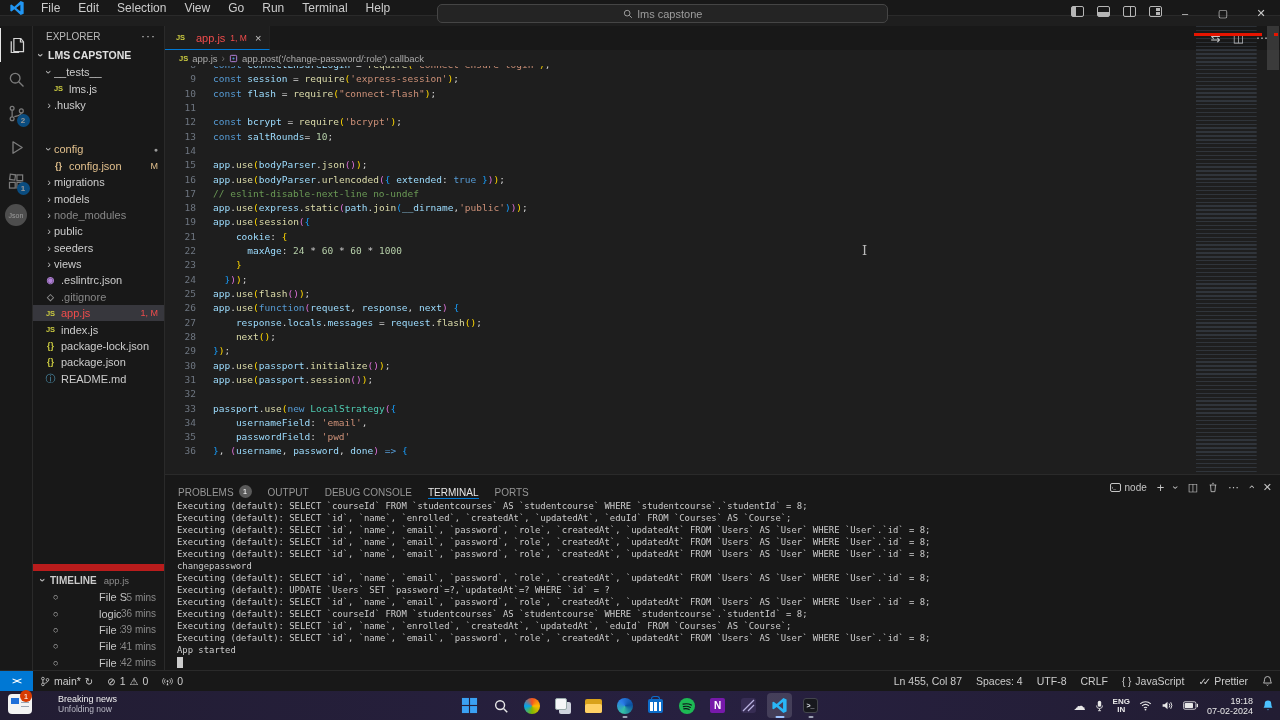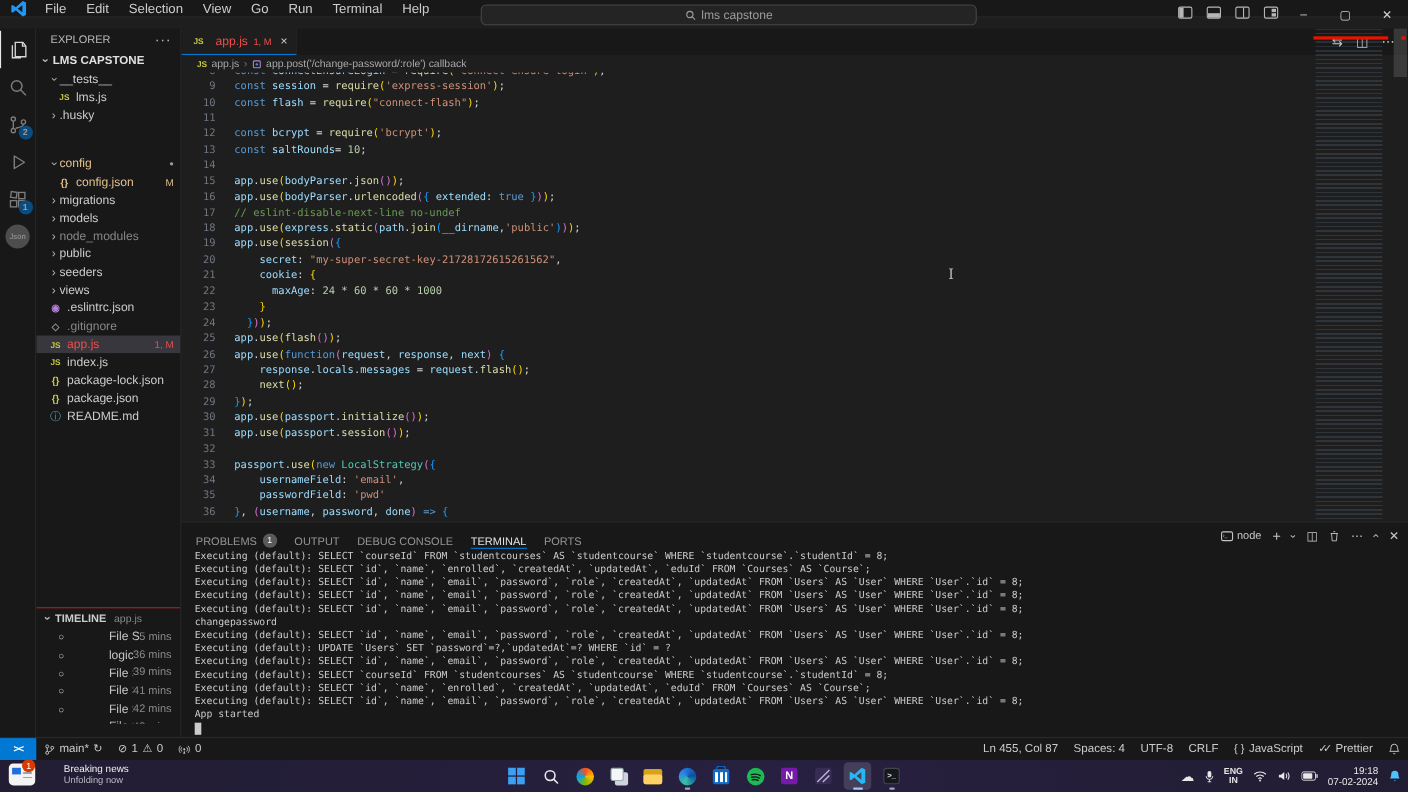--- a/index.html
+++ b/index.html
@@ -46,21 +46,21 @@
   .tree-row .label{white-space:nowrap;overflow:hidden;flex:1;}
   .tree-row .badge{font-size:9px;margin-left:4px;}
   .tree-row .gdot{font-size:7px;color:#9b9b9b;margin-left:4px;}
   .fi{width:13px;flex:none;text-align:center;font-weight:bold;font-size:7.5px;margin-right:4px;}
   .fi-js{color:#cbcb41;}
   .fi-json{color:#cbcb41;font-size:9px;}
   .fi-eslint{color:#b180d7;font-size:9px;}
   .fi-git{color:#8c8c8c;font-size:9px;}
   .fi-info{color:#519aba;font-size:10px;font-weight:normal;}
   .c-mod{color:#e2c08d;} .c-ign{color:#878787;} .c-err{color:#f14c4c;}
-  .timeline{position:absolute;left:0;right:0;bottom:12px;height:106px;border-top:1px solid #b91c1c;overflow:hidden;}
+  .timeline{position:absolute;left:0;right:0;bottom:0;height:106px;border-top:7px solid #b91c1c;overflow:hidden;}
   .tl-header{height:18px;display:flex;align-items:center;font-size:10px;font-weight:bold;color:#cccccc;padding-left:5px;gap:2px;}
   .tl-header .ctx{font-weight:normal;color:#8a8a8a;margin-left:5px;font-size:9.5px;}
   .tl-row{display:flex;align-items:center;height:16.4px;padding:0 8px 0 20px;color:#c5c5c5;}
   .tl-row .ico{width:14px;color:#c5c5c5;font-size:9px;flex:none;}
   .tl-row .lbl{flex:1;white-space:nowrap;overflow:hidden;margin-left:32px;}
   .tl-row .time{color:#8a8a8a;font-size:10px;}
 
   
   .editor{position:absolute;top:26px;left:165px;right:0;bottom:50px;background:#1e1e1e;}
   .tabbar{position:absolute;top:0;left:0;right:0;height:24px;background:#181818;display:flex;align-items:stretch;}
@@ -376,21 +376,20 @@
           <div class="code-line"><div class="ln">10</div><div class="lt"><span class="tk-k">const</span><span class="tk-p"> </span><span class="tk-v">flash</span><span class="tk-p"> = </span><span class="tk-f">require</span><span class="tk-b1">(</span><span class="tk-s">"connect-flash"</span><span class="tk-b1">)</span><span class="tk-p">;</span></div></div>
           <div class="code-line"><div class="ln">11</div></div>
           <div class="code-line"><div class="ln">12</div><div class="lt"><span class="tk-k">const</span><span class="tk-p"> </span><span class="tk-v">bcrypt</span><span class="tk-p"> = </span><span class="tk-f">require</span><span class="tk-b1">(</span><span class="tk-s">'bcrypt'</span><span class="tk-b1">)</span><span class="tk-p">;</span></div></div>
           <div class="code-line"><div class="ln">13</div><div class="lt"><span class="tk-k">const</span><span class="tk-p"> </span><span class="tk-v">saltRounds</span><span class="tk-p">= </span><span class="tk-n">10</span><span class="tk-p">;</span></div></div>
           <div class="code-line"><div class="ln">14</div><div class="lt"></div></div>
           <div class="code-line"><div class="ln">15</div><div class="lt"><span class="tk-v">app</span><span class="tk-p">.</span><span class="tk-f">use</span><span class="tk-b1">(</span><span class="tk-v">bodyParser</span><span class="tk-p">.</span><span class="tk-f">json</span><span class="tk-b2">()</span><span class="tk-b1">)</span><span class="tk-p">;</span></div></div>
           <div class="code-line"><div class="ln">16</div><div class="lt"><span class="tk-v">app</span><span class="tk-p">.</span><span class="tk-f">use</span><span class="tk-b1">(</span><span class="tk-v">bodyParser</span><span class="tk-p">.</span><span class="tk-f">urlencoded</span><span class="tk-b2">(</span><span class="tk-b3">{</span><span class="tk-p"> </span><span class="tk-v">extended</span><span class="tk-p">: </span><span class="tk-k">true</span><span class="tk-p"> </span><span class="tk-b3">}</span><span class="tk-b2">)</span><span class="tk-b1">)</span><span class="tk-p">;</span></div></div>
           <div class="code-line"><div class="ln">17</div><div class="lt"><span class="tk-c">// eslint-disable-next-line no-undef</span></div></div>
           <div class="code-line"><div class="ln">18</div><div class="lt"><span class="tk-v">app</span><span class="tk-p">.</span><span class="tk-f">use</span><span class="tk-b1">(</span><span class="tk-v">express</span><span class="tk-p">.</span><span class="tk-f">static</span><span class="tk-b2">(</span><span class="tk-v">path</span><span class="tk-p">.</span><span class="tk-f">join</span><span class="tk-b3">(</span><span class="tk-v">__dirname</span><span class="tk-p">,</span><span class="tk-s">'public'</span><span class="tk-b3">)</span><span class="tk-b2">)</span><span class="tk-b1">)</span><span class="tk-p">;</span></div></div>
           <div class="code-line"><div class="ln">19</div><div class="lt"><span class="tk-v">app</span><span class="tk-p">.</span><span class="tk-f">use</span><span class="tk-b1">(</span><span class="tk-f">session</span><span class="tk-b2">(</span><span class="tk-b3">{</span></div></div>
-          <div class="code-line"><div class="ln">20</div><div class="lt"><span class="tk-p">    </span><span class="tk-v">secret</span><span class="tk-p">: </span><span class="tk-s">"my-super-secret-key-21728172615261562"</span><span class="tk-p">,</span></div></div>
           <div class="code-line"><div class="ln">21</div><div class="lt"><span class="tk-p">    </span><span class="tk-v">cookie</span><span class="tk-p">: </span><span class="tk-b1">{</span></div></div>
           <div class="code-line"><div class="ln">22</div><div class="lt"><span class="tk-p">      </span><span class="tk-v">maxAge</span><span class="tk-p">: </span><span class="tk-n">24</span><span class="tk-p"> * </span><span class="tk-n">60</span><span class="tk-p"> * </span><span class="tk-n">60</span><span class="tk-p"> * </span><span class="tk-n">1000</span></div></div>
           <div class="code-line"><div class="ln">23</div><div class="lt"><span class="tk-p">    </span><span class="tk-b1">}</span></div></div>
           <div class="code-line"><div class="ln">24</div><div class="lt"><span class="tk-p">  </span><span class="tk-b3">}</span><span class="tk-b2">)</span><span class="tk-b1">)</span><span class="tk-p">;</span></div></div>
           <div class="code-line"><div class="ln">25</div><div class="lt"><span class="tk-v">app</span><span class="tk-p">.</span><span class="tk-f">use</span><span class="tk-b1">(</span><span class="tk-f">flash</span><span class="tk-b2">()</span><span class="tk-b1">)</span><span class="tk-p">;</span></div></div>
           <div class="code-line"><div class="ln">26</div><div class="lt"><span class="tk-v">app</span><span class="tk-p">.</span><span class="tk-f">use</span><span class="tk-b1">(</span><span class="tk-k">function</span><span class="tk-b2">(</span><span class="tk-v">request</span><span class="tk-p">, </span><span class="tk-v">response</span><span class="tk-p">, </span><span class="tk-v">next</span><span class="tk-b2">)</span><span class="tk-p"> </span><span class="tk-b3">{</span></div></div>
           <div class="code-line"><div class="ln">27</div><div class="lt"><span class="tk-p">    </span><span class="tk-v">response</span><span class="tk-p">.</span><span class="tk-v">locals</span><span class="tk-p">.</span><span class="tk-v">messages</span><span class="tk-p"> = </span><span class="tk-v">request</span><span class="tk-p">.</span><span class="tk-f">flash</span><span class="tk-b1">()</span><span class="tk-p">;</span></div></div>
           <div class="code-line"><div class="ln">28</div><div class="lt"><span class="tk-p">    </span><span class="tk-f">next</span><span class="tk-b1">()</span><span class="tk-p">;</span></div></div>
           <div class="code-line"><div class="ln">29</div><div class="lt"><span class="tk-b3">}</span><span class="tk-b1">)</span><span class="tk-p">;</span></div></div>
           <div class="code-line"><div class="ln">30</div><div class="lt"><span class="tk-v">app</span><span class="tk-p">.</span><span class="tk-f">use</span><span class="tk-b1">(</span><span class="tk-v">passport</span><span class="tk-p">.</span><span class="tk-f">initialize</span><span class="tk-b2">()</span><span class="tk-b1">)</span><span class="tk-p">;</span></div></div>

